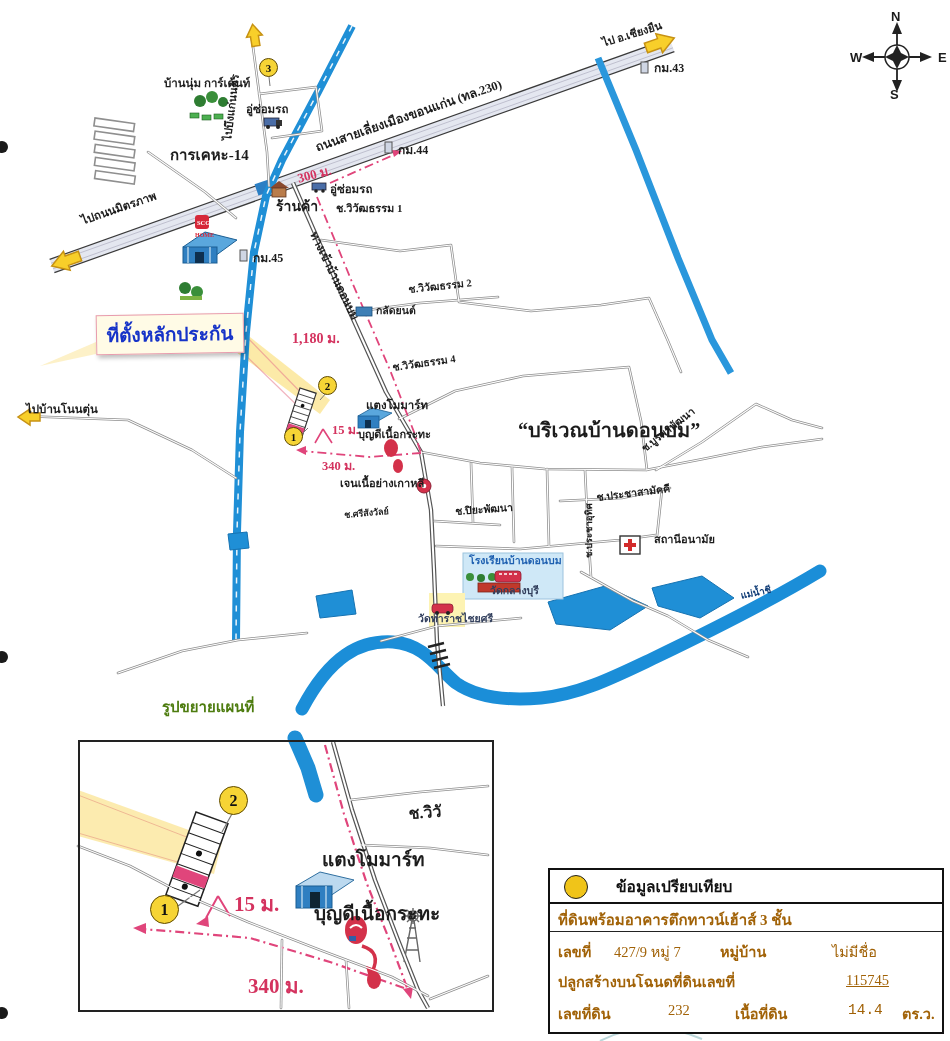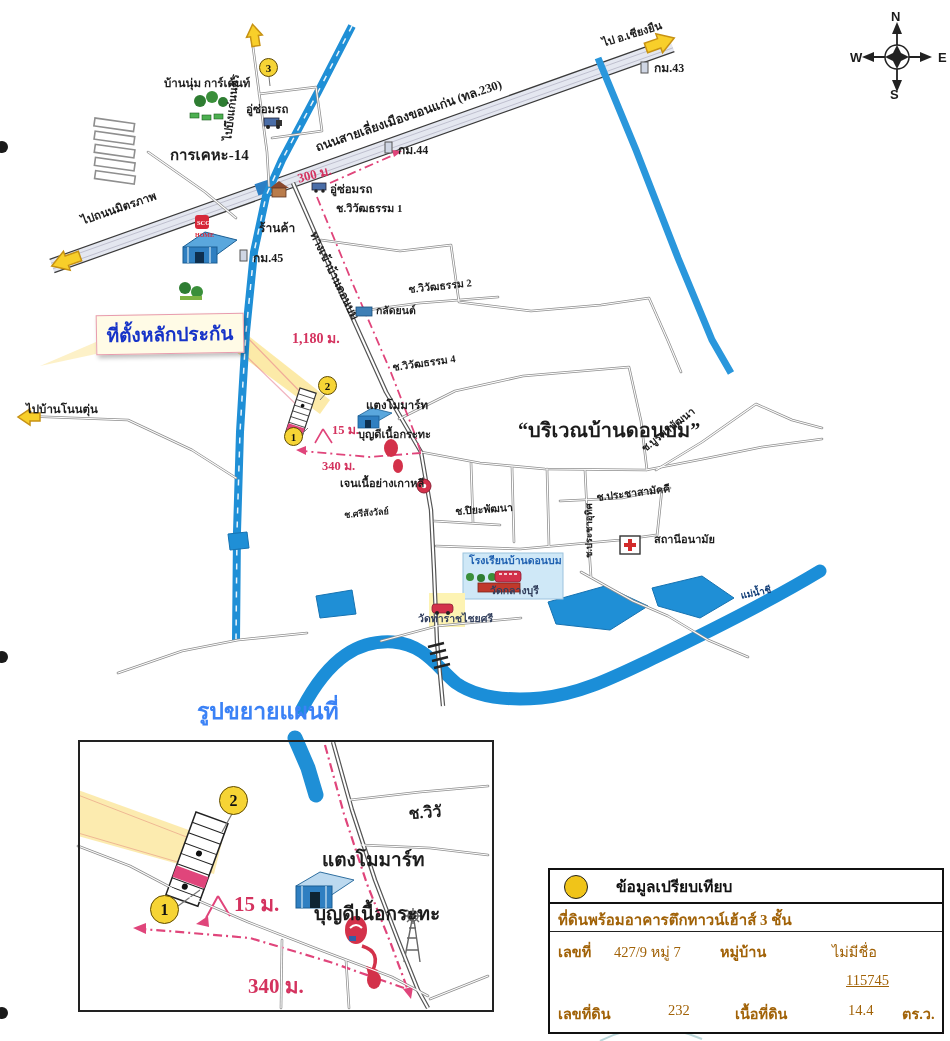--- a/index.html
+++ b/index.html
@@ -329,21 +329,21 @@
 <div class="lbl" style="left:246px;top:104px;font-size:11.5px;">อู่ซ่อมรถ</div>
 <div class="lbl" style="left:170px;top:148px;font-size:15px;">การเคหะ-14</div>
 <div class="lbl" style="left:314px;top:142px;transform:rotate(-19deg);font-size:12.5px;">ถนนสายเลี่ยงเมืองขอนแก่น (ทล.230)</div>
 <div class="lbl" style="left:601px;top:38px;transform:rotate(-17deg);font-size:11px;">ไป อ.เชียงยืน</div>
 <div class="lbl" style="left:654px;top:62px;font-size:12px;">กม.43</div>
 <div class="lbl" style="left:398px;top:144px;font-size:12px;">กม.44</div>
 <div class="lbl" style="left:253px;top:252px;font-size:12px;">กม.45</div>
 <div class="lbl" style="left:80px;top:216px;transform:rotate(-19deg);font-size:11.5px;">ไปถนนมิตรภาพ</div>
 <div class="lbl red" style="left:296px;top:172px;transform:rotate(-14deg);font-size:13px;">300 ม.</div>
 <div class="lbl" style="left:330px;top:184px;font-size:11.5px;">อู่ซ่อมรถ</div>
-<div class="lbl" style="left:259px;top:200px;font-size:12px;margin-top:22px;">ร้านค้า</div>
+<div class="lbl" style="left:276px;top:200px;font-size:14px;">ร้านค้า</div>
 <div class="lbl" style="left:336px;top:203px;font-size:11px;">ช.วิวัฒธรรม 1</div>
 <div class="lbl" style="left:318px;top:230px;transform:rotate(64deg);font-size:11.5px;">ทางเข้าบ้านดอนบม</div>
 <div class="lbl" style="left:408px;top:285px;transform:rotate(-6deg);font-size:10.5px;">ช.วิวัฒธรรม 2</div>
 <div class="lbl" style="left:376px;top:306px;font-size:10.5px;">กลัดยนต์</div>
 <div class="lbl red" style="left:292px;top:332px;font-size:14px;">1,180 ม.</div>
 <div class="lbl" style="left:392px;top:363px;transform:rotate(-8deg);font-size:10.5px;">ช.วิวัฒธรรม 4</div>
 <div class="lbl" style="left:518px;top:420px;font-size:20px;">“บริเวณบ้านดอนบม”</div>
 <div class="lbl" style="left:366px;top:400px;font-size:11.5px;">แตงโมมาร์ท</div>
 <div class="lbl" style="left:358px;top:429px;font-size:11px;">บุญดีเนื้อกระทะ</div>
 <div class="lbl red" style="left:332px;top:424px;font-size:12.5px;">15 ม.</div>
@@ -367,21 +367,21 @@
 <div class="lbl" style="left:938px;top:51px;font-size:13px;font-family:'Liberation Sans',sans-serif;">E</div>
 
 <div class="marker" style="left:259px;top:58px;width:17px;height:17px;font-size:11px;">3</div>
 <div class="marker" style="left:318px;top:376px;width:17px;height:17px;font-size:11px;">2</div>
 <div class="marker" style="left:284px;top:427px;width:17px;height:17px;font-size:11px;">1</div>
 
 <div id="callout">
   <div class="txt">ที่ตั้งหลักประกัน</div>
 </div>
 
-<div class="lbl" style="left:162px;top:700px;font-size:23px;color:#3b82f6;margin-left:35px;">รูปขยายแผนที่</div>
+<div class="lbl" style="left:162px;top:700px;font-size:15px;color:#4d7c0f;">รูปขยายแผนที่</div>
 <div id="inset-box"></div>
 <div class="lbl" style="left:408px;top:806px;transform:rotate(-4deg);font-size:16px;">ช.วิวั</div>
 <div class="lbl" style="left:322px;top:850px;font-size:19px;">แตงโมมาร์ท</div>
 <div class="lbl" style="left:314px;top:904px;font-size:19px;">บุญดีเนื้อกระทะ</div>
 <div class="lbl red" style="left:234px;top:894px;font-size:21px;">15 ม.</div>
 <div class="lbl red" style="left:248px;top:976px;font-size:21px;">340 ม.</div>
 <div class="marker" style="left:219px;top:786px;width:27px;height:27px;font-size:16px;">2</div>
 <div class="marker" style="left:150px;top:895px;width:27px;height:27px;font-size:16px;">1</div>
 
 <div id="legend" class="panel">
@@ -391,21 +391,22 @@
   </div>
 </div>
 
 <div id="ptable" class="panel">
   <span class="b" style="left:8px;top:4px;font-size:15px;">ที่ดินพร้อมอาคารตึกทาวน์เฮ้าส์ 3 ชั้น</span>
   <div class="rule"></div>
   <span class="b" style="left:8px;top:36px;">เลขที่</span>
   <span style="left:64px;top:36px;">427/9 หมู่ 7</span>
   <span class="b" style="left:170px;top:36px;">หมู่บ้าน</span>
   <span style="left:282px;top:36px;">ไม่มีชื่อ</span>
+  <span class="b" style="left:8px;top:66px;">ปลูกสร้างบนโฉนดที่ดินเลขที่</span>
   <span style="left:296px;top:68px;text-decoration:underline;">115745</span>
   <span class="b" style="left:8px;top:98px;">เลขที่ดิน</span>
   <span style="left:118px;top:98px;">232</span>
   <span class="b" style="left:185px;top:98px;">เนื้อที่ดิน</span>
-  <span style="left:298px;top:98px;">14.4</span>
+  <span style="left:298px;top:98px;font-family:Liberation Mono, monospace;">14.4</span>
   <span class="b" style="left:352px;top:98px;">ตร.ว.</span>
 </div>
 
 </div>
 
 </body></html>

